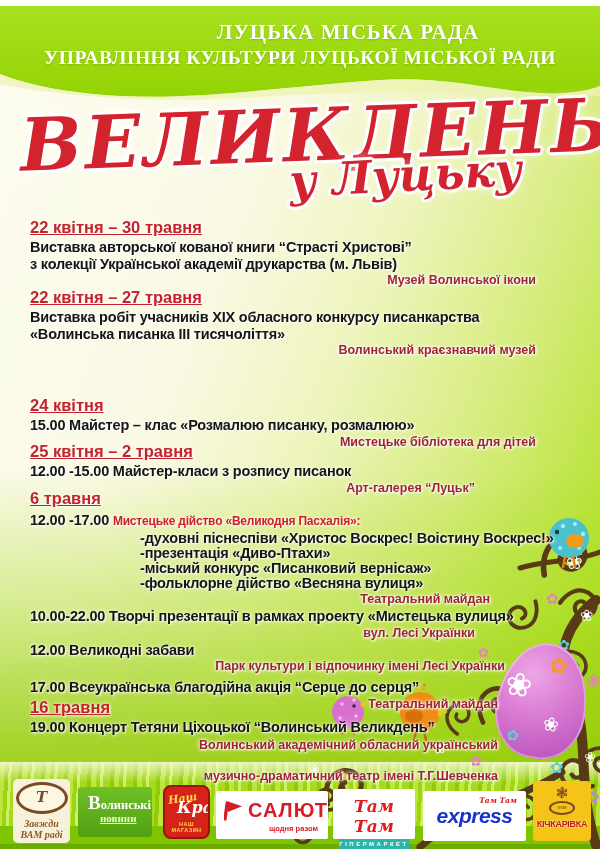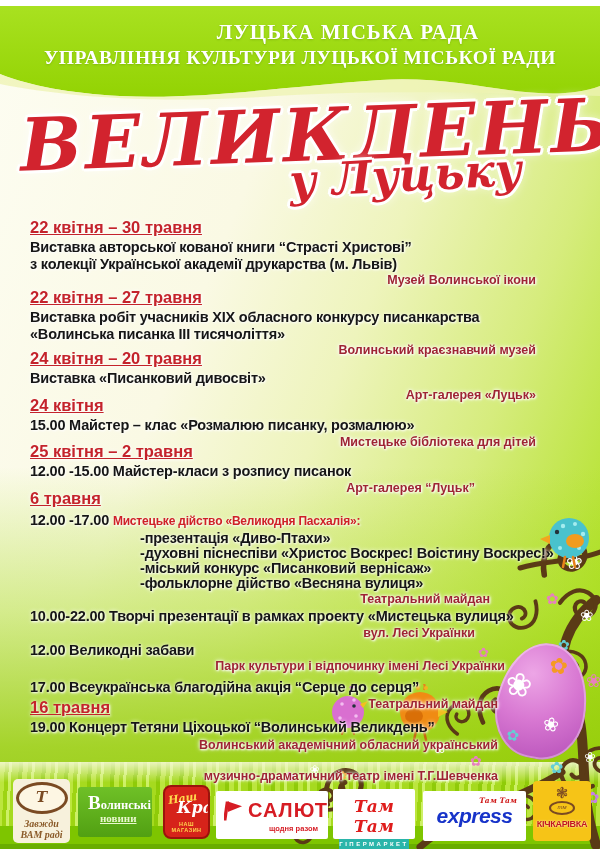--- a/index.html
+++ b/index.html
@@ -232,46 +232,41 @@
     <div class="venue">Музей Волинської ікони</div>
   </section>
 
   <section class="evblock" style="top:289px">
     <div class="date">22 квітня – 27 травня</div>
     <div class="desc">Виставка робіт учасників XIX обласного конкурсу писанкарства</div>
     <div class="desc">«Волинська писанка ІІІ тисячоліття»</div>
     <div class="venue">Волинський краєзнавчий музей</div>
   </section>
 
-  <section class="evblock" style="top:350px">
-    <div class="date">24 квітня – 20 травня</div>
-    <div class="desc">Виставка «Писанковий дивосвіт»</div>
-    <div class="venue">Арт-галерея «Луцьк»</div>
-  </section>
 
   <section class="evblock" style="top:397px">
     <div class="date">24 квітня</div>
     <div class="desc">15.00 Майстер – клас «Розмалюю писанку, розмалюю»</div>
     <div class="venue">Мистецьке бібліотека для дітей</div>
   </section>
 
   <section class="evblock" style="top:443px">
     <div class="date">25 квітня – 2 травня</div>
     <div class="desc">12.00 -15.00 Майстер-класи з розпису писанок</div>
     <div class="venue" style="padding-right:95px">Арт-галерея “Луцьк”</div>
   </section>
 
   <section class="evblock" style="top:490px">
     <div class="date">6 травня</div>
     <div class="desc mainline">
       <span>12.00 -17.00</span>
       <span class="redhead">Мистецьке дійство «Великодня Пасхалія»:</span>
     </div>
+    <div class="subitem">-духовні піснеспіви «Христос Воскрес! Воістину Воскрес!»</div>
     <div class="subitem">-презентація «Диво-Птахи»</div>
-    <div class="subitem">-духовні піснеспіви «Христос Воскрес! Воістину Воскрес!»</div>
     <div class="subitem">-міський конкурс «Писанковий вернісаж»</div>
     <div class="subitem">-фольклорне дійство «Весняна вулиця»</div>
     <div class="venue" style="padding-right:80px">Театральний майдан</div>
     <div class="desc" style="margin-top:2px">10.00-22.00 Творчі презентації в рамках проекту «Мистецька вулиця»</div>
     <div class="venue" style="padding-right:95px">вул. Лесі Українки</div>
     <div class="desc" style="margin-top:2px">12.00 Великодні забави</div>
     <div class="venue" style="padding-right:65px">Парк культури і відпочинку імені Лесі Українки</div>
     <div class="desc" style="margin-top:6px">17.00  Всеукраїнська благодійна акція “Серце до серця”</div>
     <div class="venue" style="padding-right:72px">Театральний майдан</div>
   </section>

